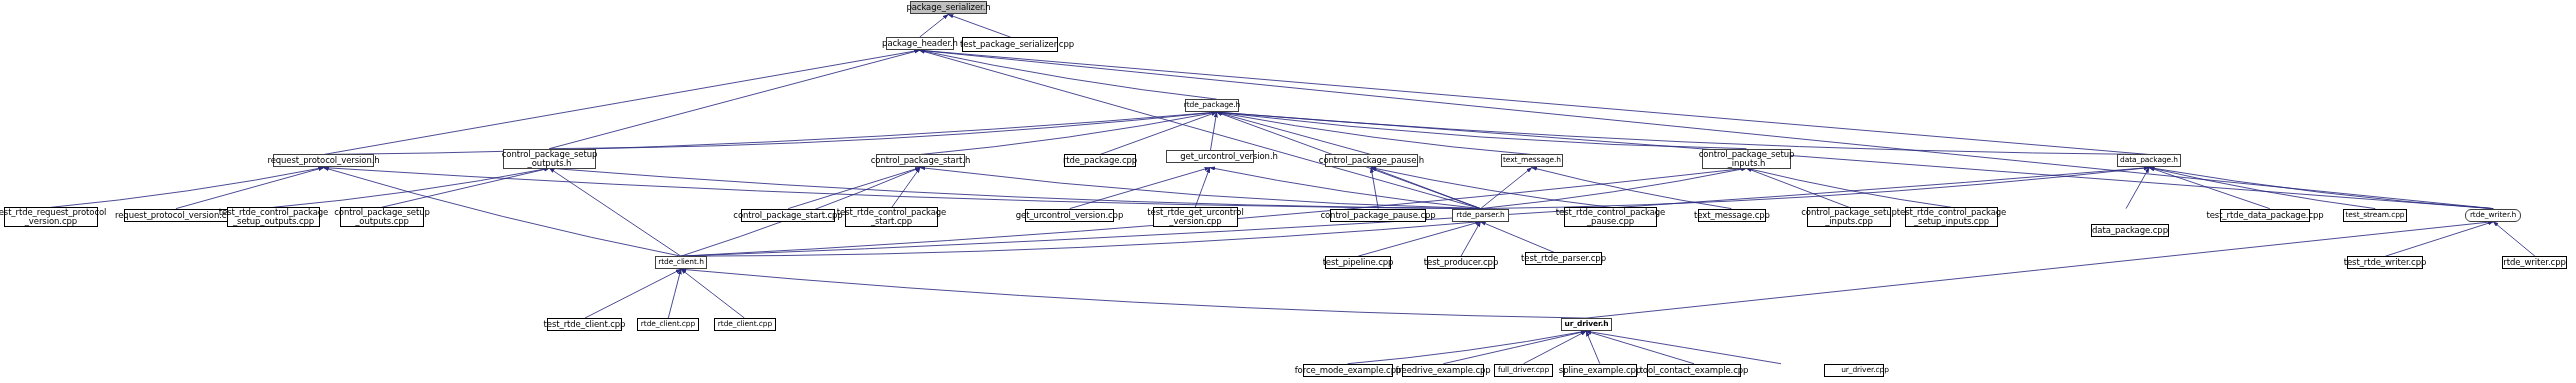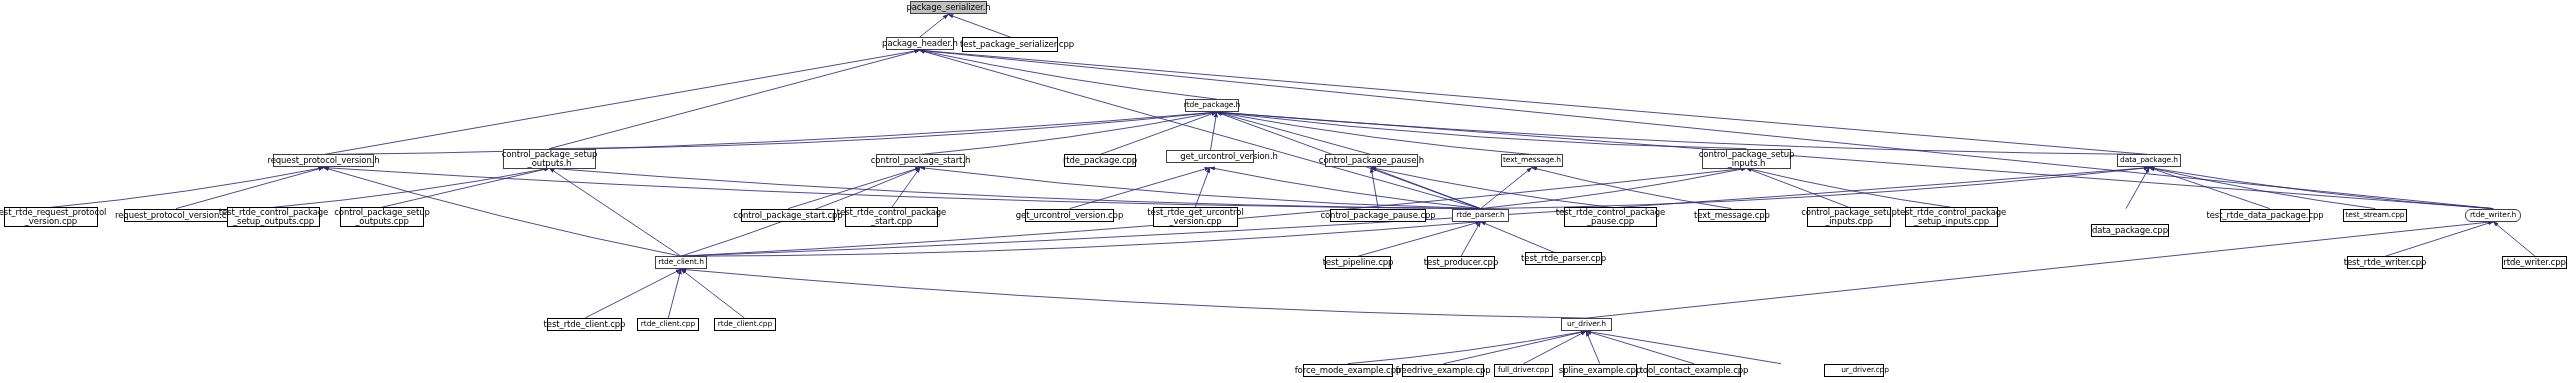--- a/index.html
+++ b/index.html
@@ -172,21 +172,21 @@
       <div class="node small" style="left: 2343px; top: 209px; width: 64px; height: 13px;">test_stream.cpp</div>
       <div class="node hdr small" style="left: 655px; top: 256px; width: 52px; height: 13px;">rtde_client.h</div>
       <div class="node" style="left: 1325px; top: 256px; width: 66px; height: 13px;">test_pipeline.cpp</div>
       <div class="node" style="left: 1427px; top: 256px; width: 68px; height: 13px;">test_producer.cpp</div>
       <div class="node" style="left: 1525px; top: 252px; width: 77px; height: 13px;">test_rtde_parser.cpp</div>
       <div class="node" style="left: 2347px; top: 256px; width: 76px; height: 13px;">test_rtde_writer.cpp</div>
       <div class="node" style="left: 2502px; top: 256px; width: 65px; height: 13px;">rtde_writer.cpp</div>
       <div class="node" style="left: 547px; top: 318px; width: 75px; height: 13px;">test_rtde_client.cpp</div>
       <div class="node small" style="left: 637px; top: 318px; width: 62px; height: 13px;">rtde_client.cpp</div>
       <div class="node small" style="left: 714px; top: 318px; width: 62px; height: 13px;">rtde_client.cpp</div>
-      <div class="node hdr small" style="left: 1561px; top: 318px; width: 51px; height: 13px;">ur_driver.h</div>
+      <div class="node hdr small" style="left: 1561px; top: 318px; width: 51px; height: 13px; font-weight: bold;">ur_driver.h</div>
       <div class="node" style="left: 1303px; top: 364px; width: 90px; height: 13px;">force_mode_example.cpp</div>
       <div class="node" style="left: 1402px; top: 364px; width: 82px; height: 13px;">freedrive_example.cpp</div>
       <div class="node small" style="left: 1494px; top: 364px; width: 59px; height: 13px;">full_driver.cpp</div>
       <div class="node" style="left: 1563px; top: 364px; width: 74px; height: 13px;">spline_example.cpp</div>
       <div class="node" style="left: 1647px; top: 364px; width: 94px; height: 13px;">tool_contact_example.cpp</div>
       <div class="node small" style="left: 1824px; top: 364px; width: 60px; height: 13px; padding-left: 24px;">ur_driver.cpp</div>
     </div>
 </div>
 
 

